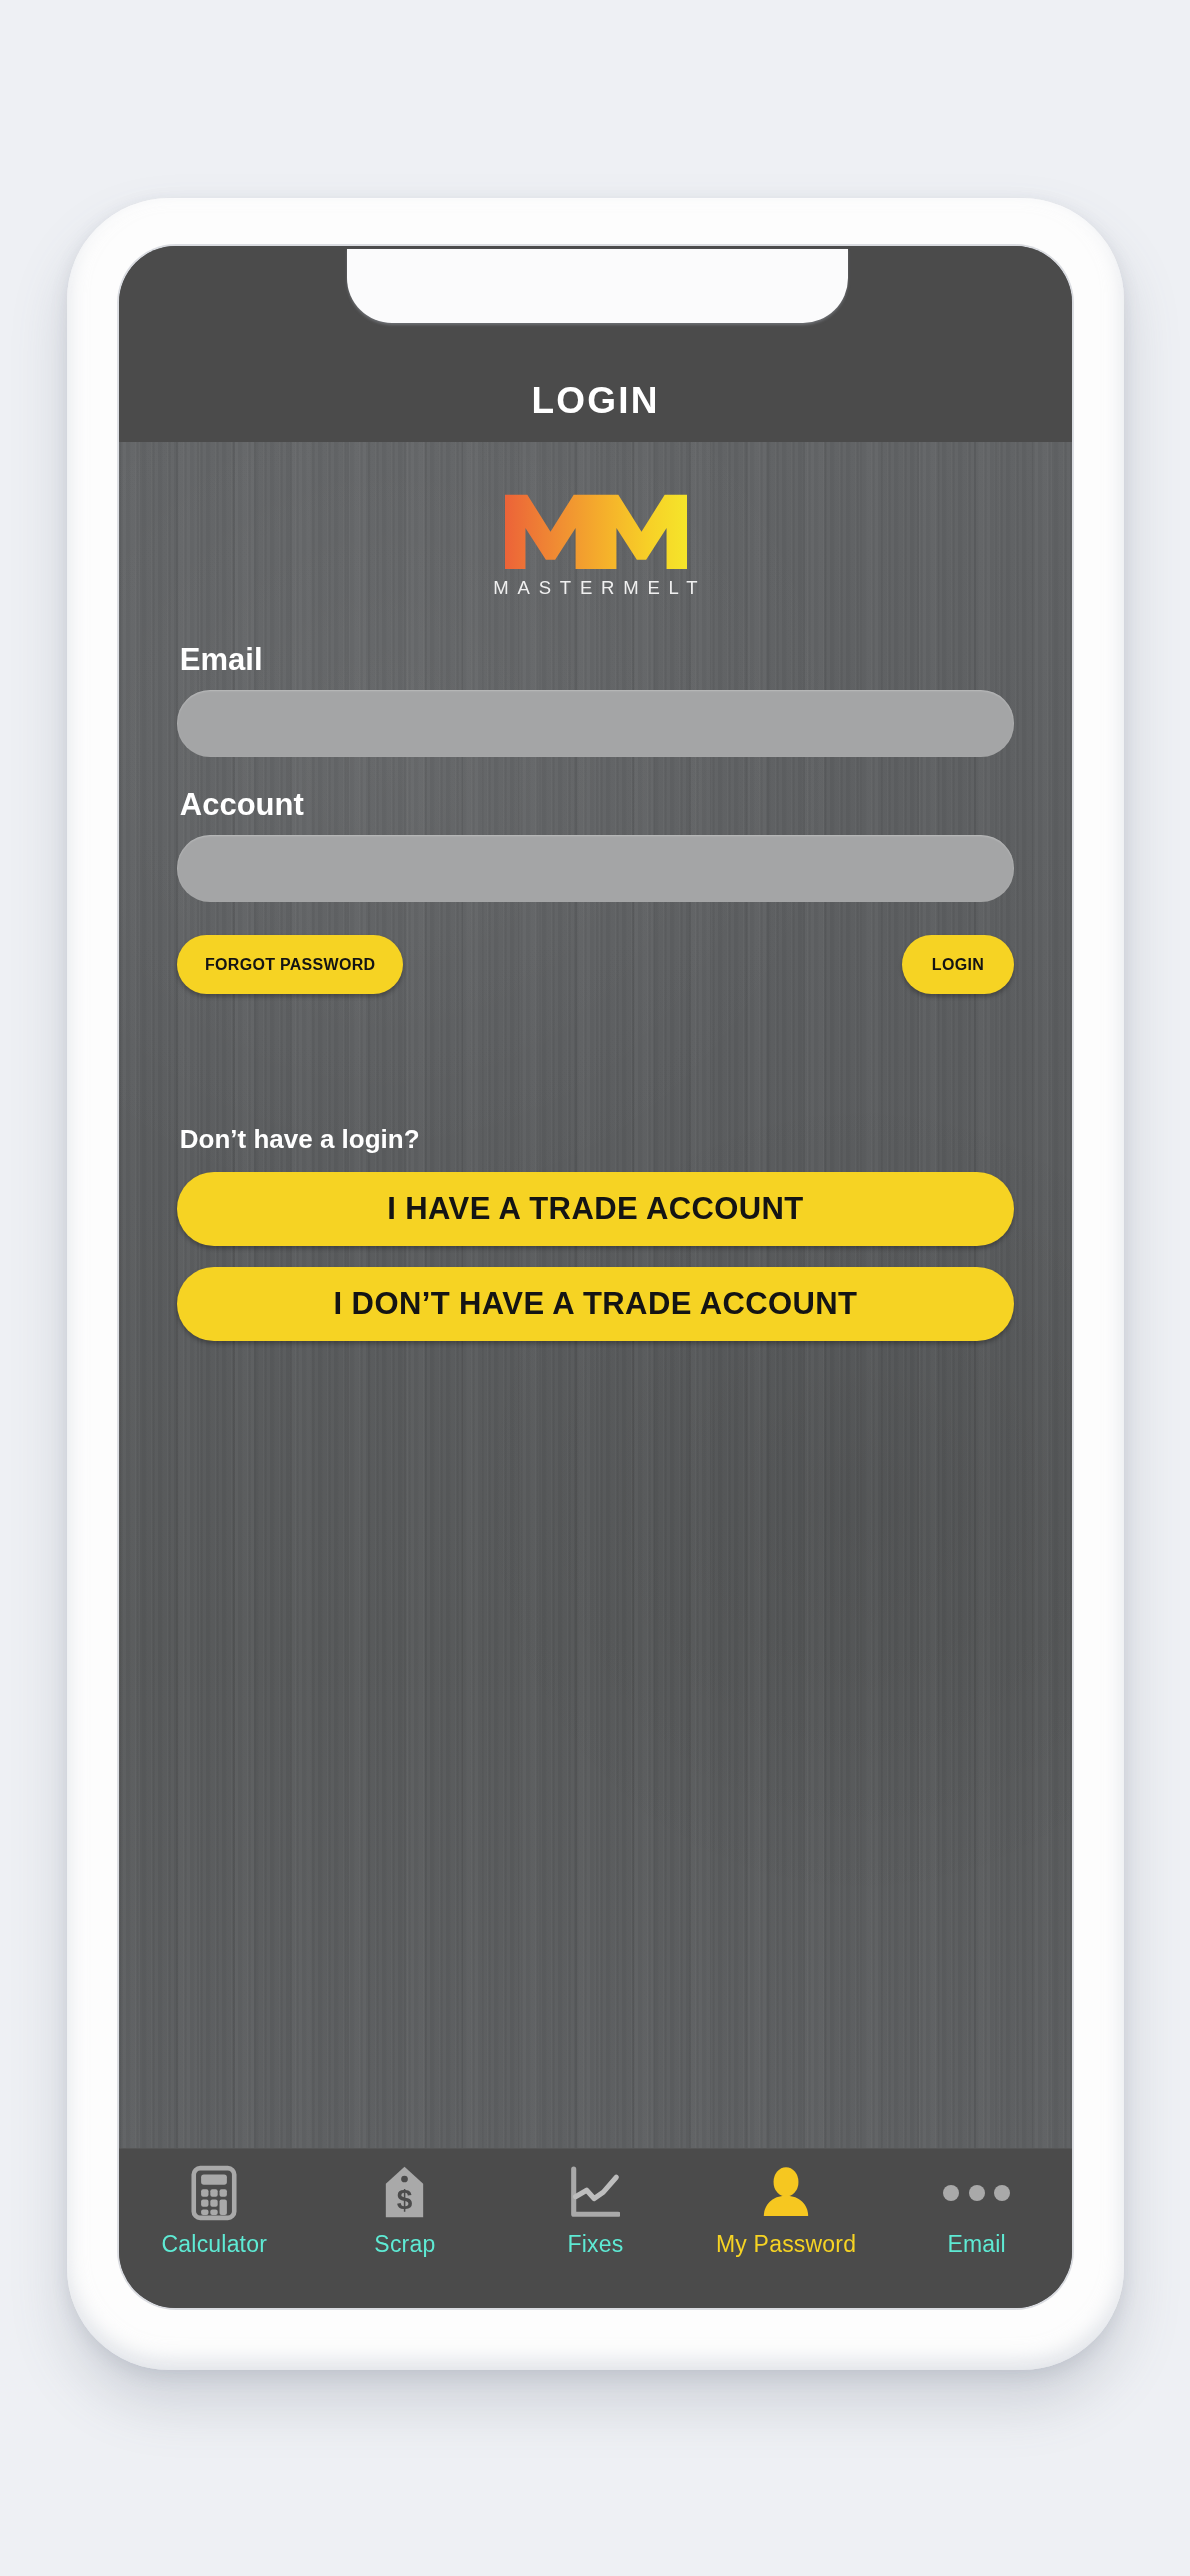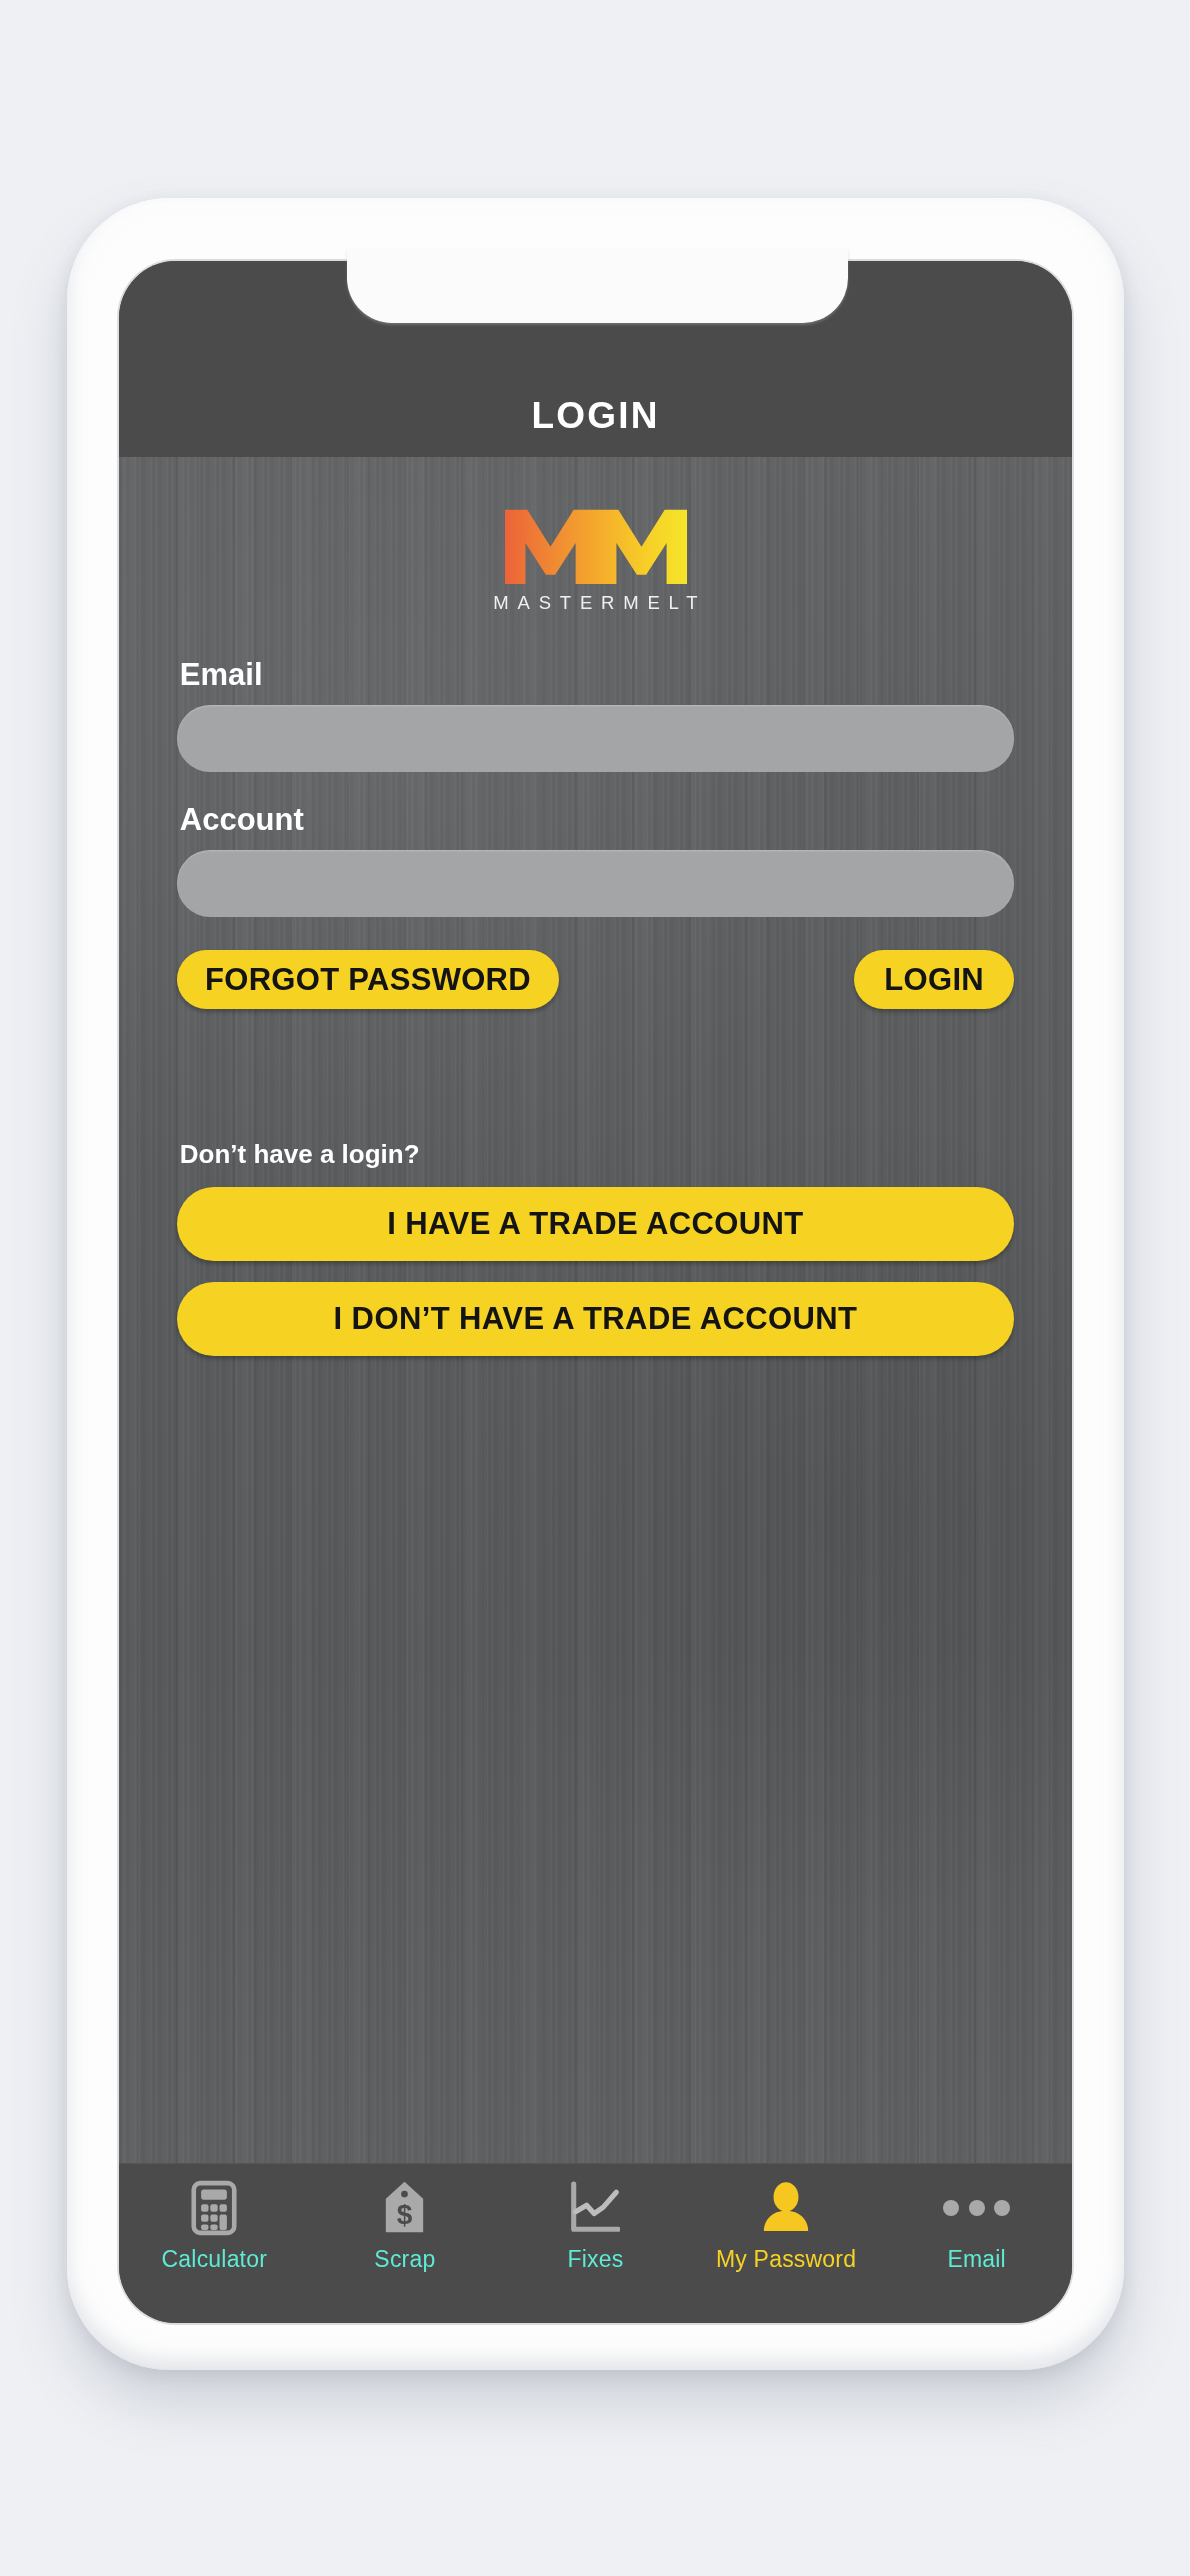--- a/index.html
+++ b/index.html
@@ -28,21 +28,21 @@
       0 32px 56px rgba(90, 100, 120, 0.22),
       0 5.6px 16.7px rgba(90, 100, 120, 0.14),
       inset 0 -9.3px 20.4px rgba(200, 205, 215, 0.55),
       inset 0 5.6px 13px rgba(255, 255, 255, 0.9);
   }
 
   
   #phone-screen {
     position: absolute;
     left: 119px;
-    top: 261px;
+    top: 246px;
     width: 953px;
     height: 2062px;
     border-radius: 57px;
     overflow: hidden;
     background: #58595b;
     box-shadow: 0 0 0 1.9px rgba(175, 180, 190, 0.45);
   }
 
   
   #notch {
@@ -183,21 +183,21 @@
     border-radius: 37px;
     font-family: "Liberation Sans", sans-serif;
     font-weight: bold;
     cursor: pointer;
     box-shadow: 0 2.8px 4.6px rgba(0,0,0,0.28);
     white-space: nowrap;
   }
   .btn-small {
     height: 59px;
     padding: 0 28px;
-    font-size: 31px;
+    font-size: 16px;
     letter-spacing: 0.3px;
   }
   .btn-login { padding: 0 30px; }
 
   .signup-section { margin-top: 130px; }
   .signup-prompt {
     color: #ffffff;
     font-size: 26px;
     font-weight: bold;
     margin: 0 0 16.7px 2.8px;

